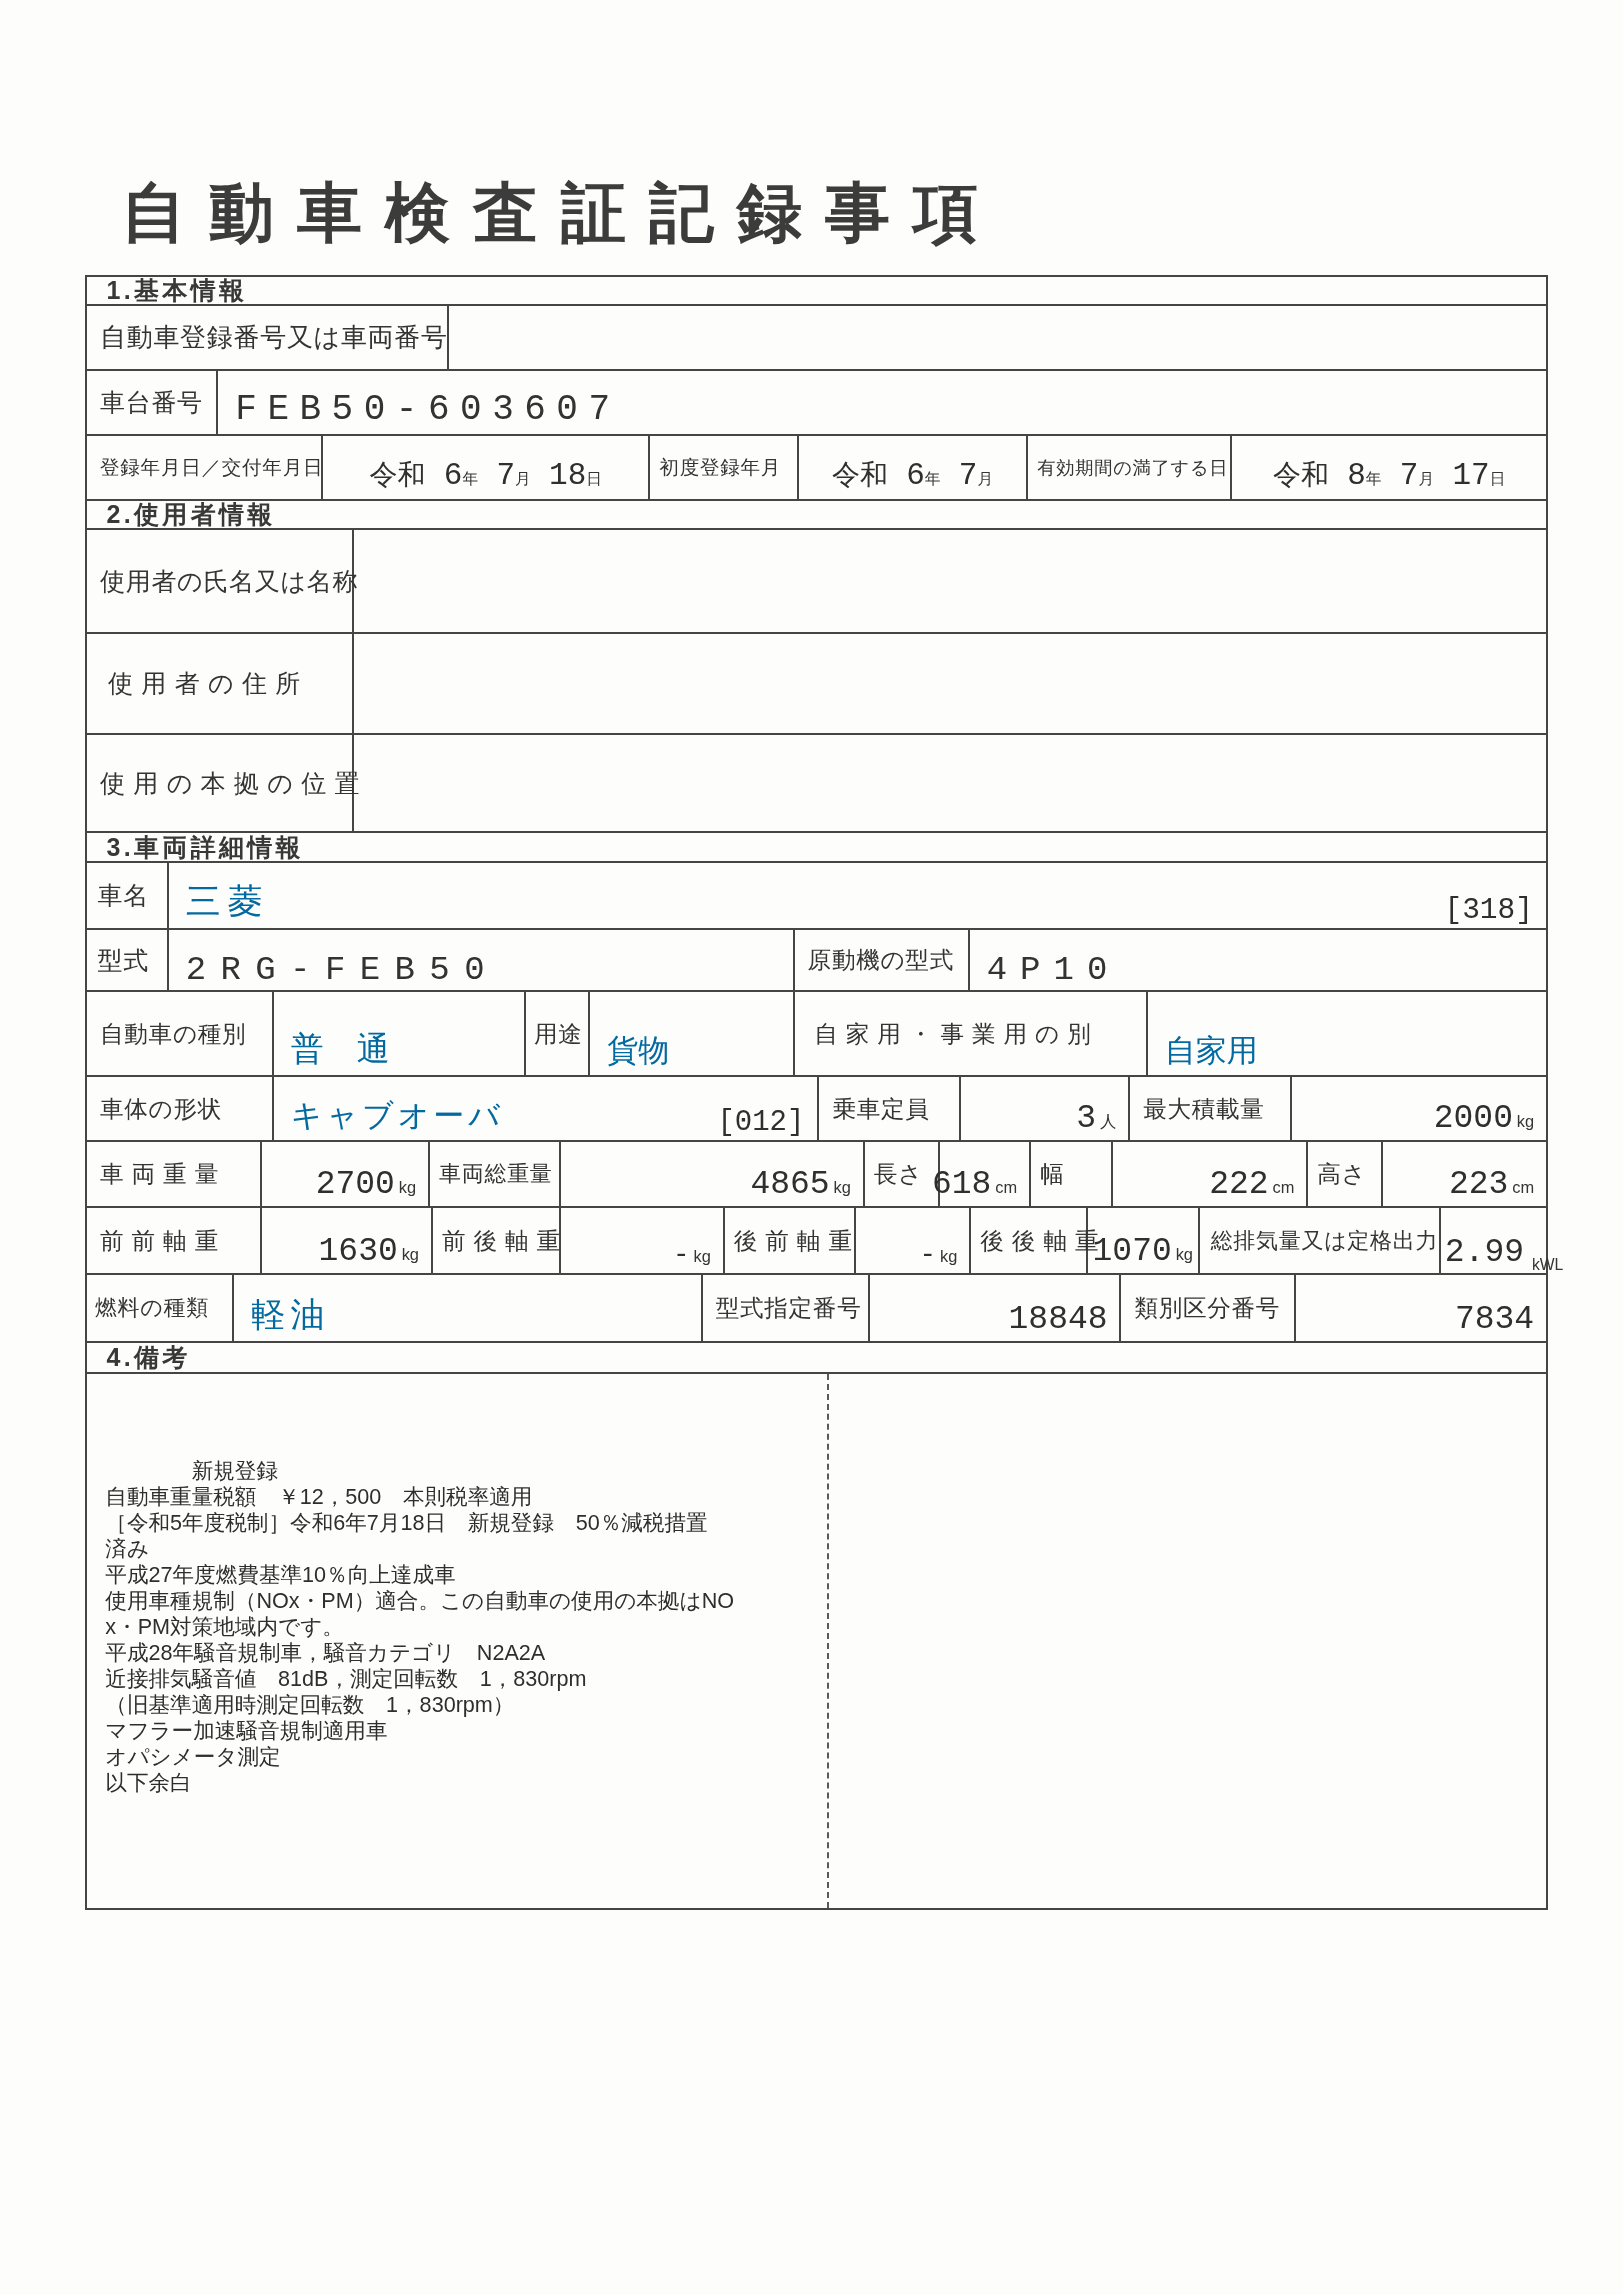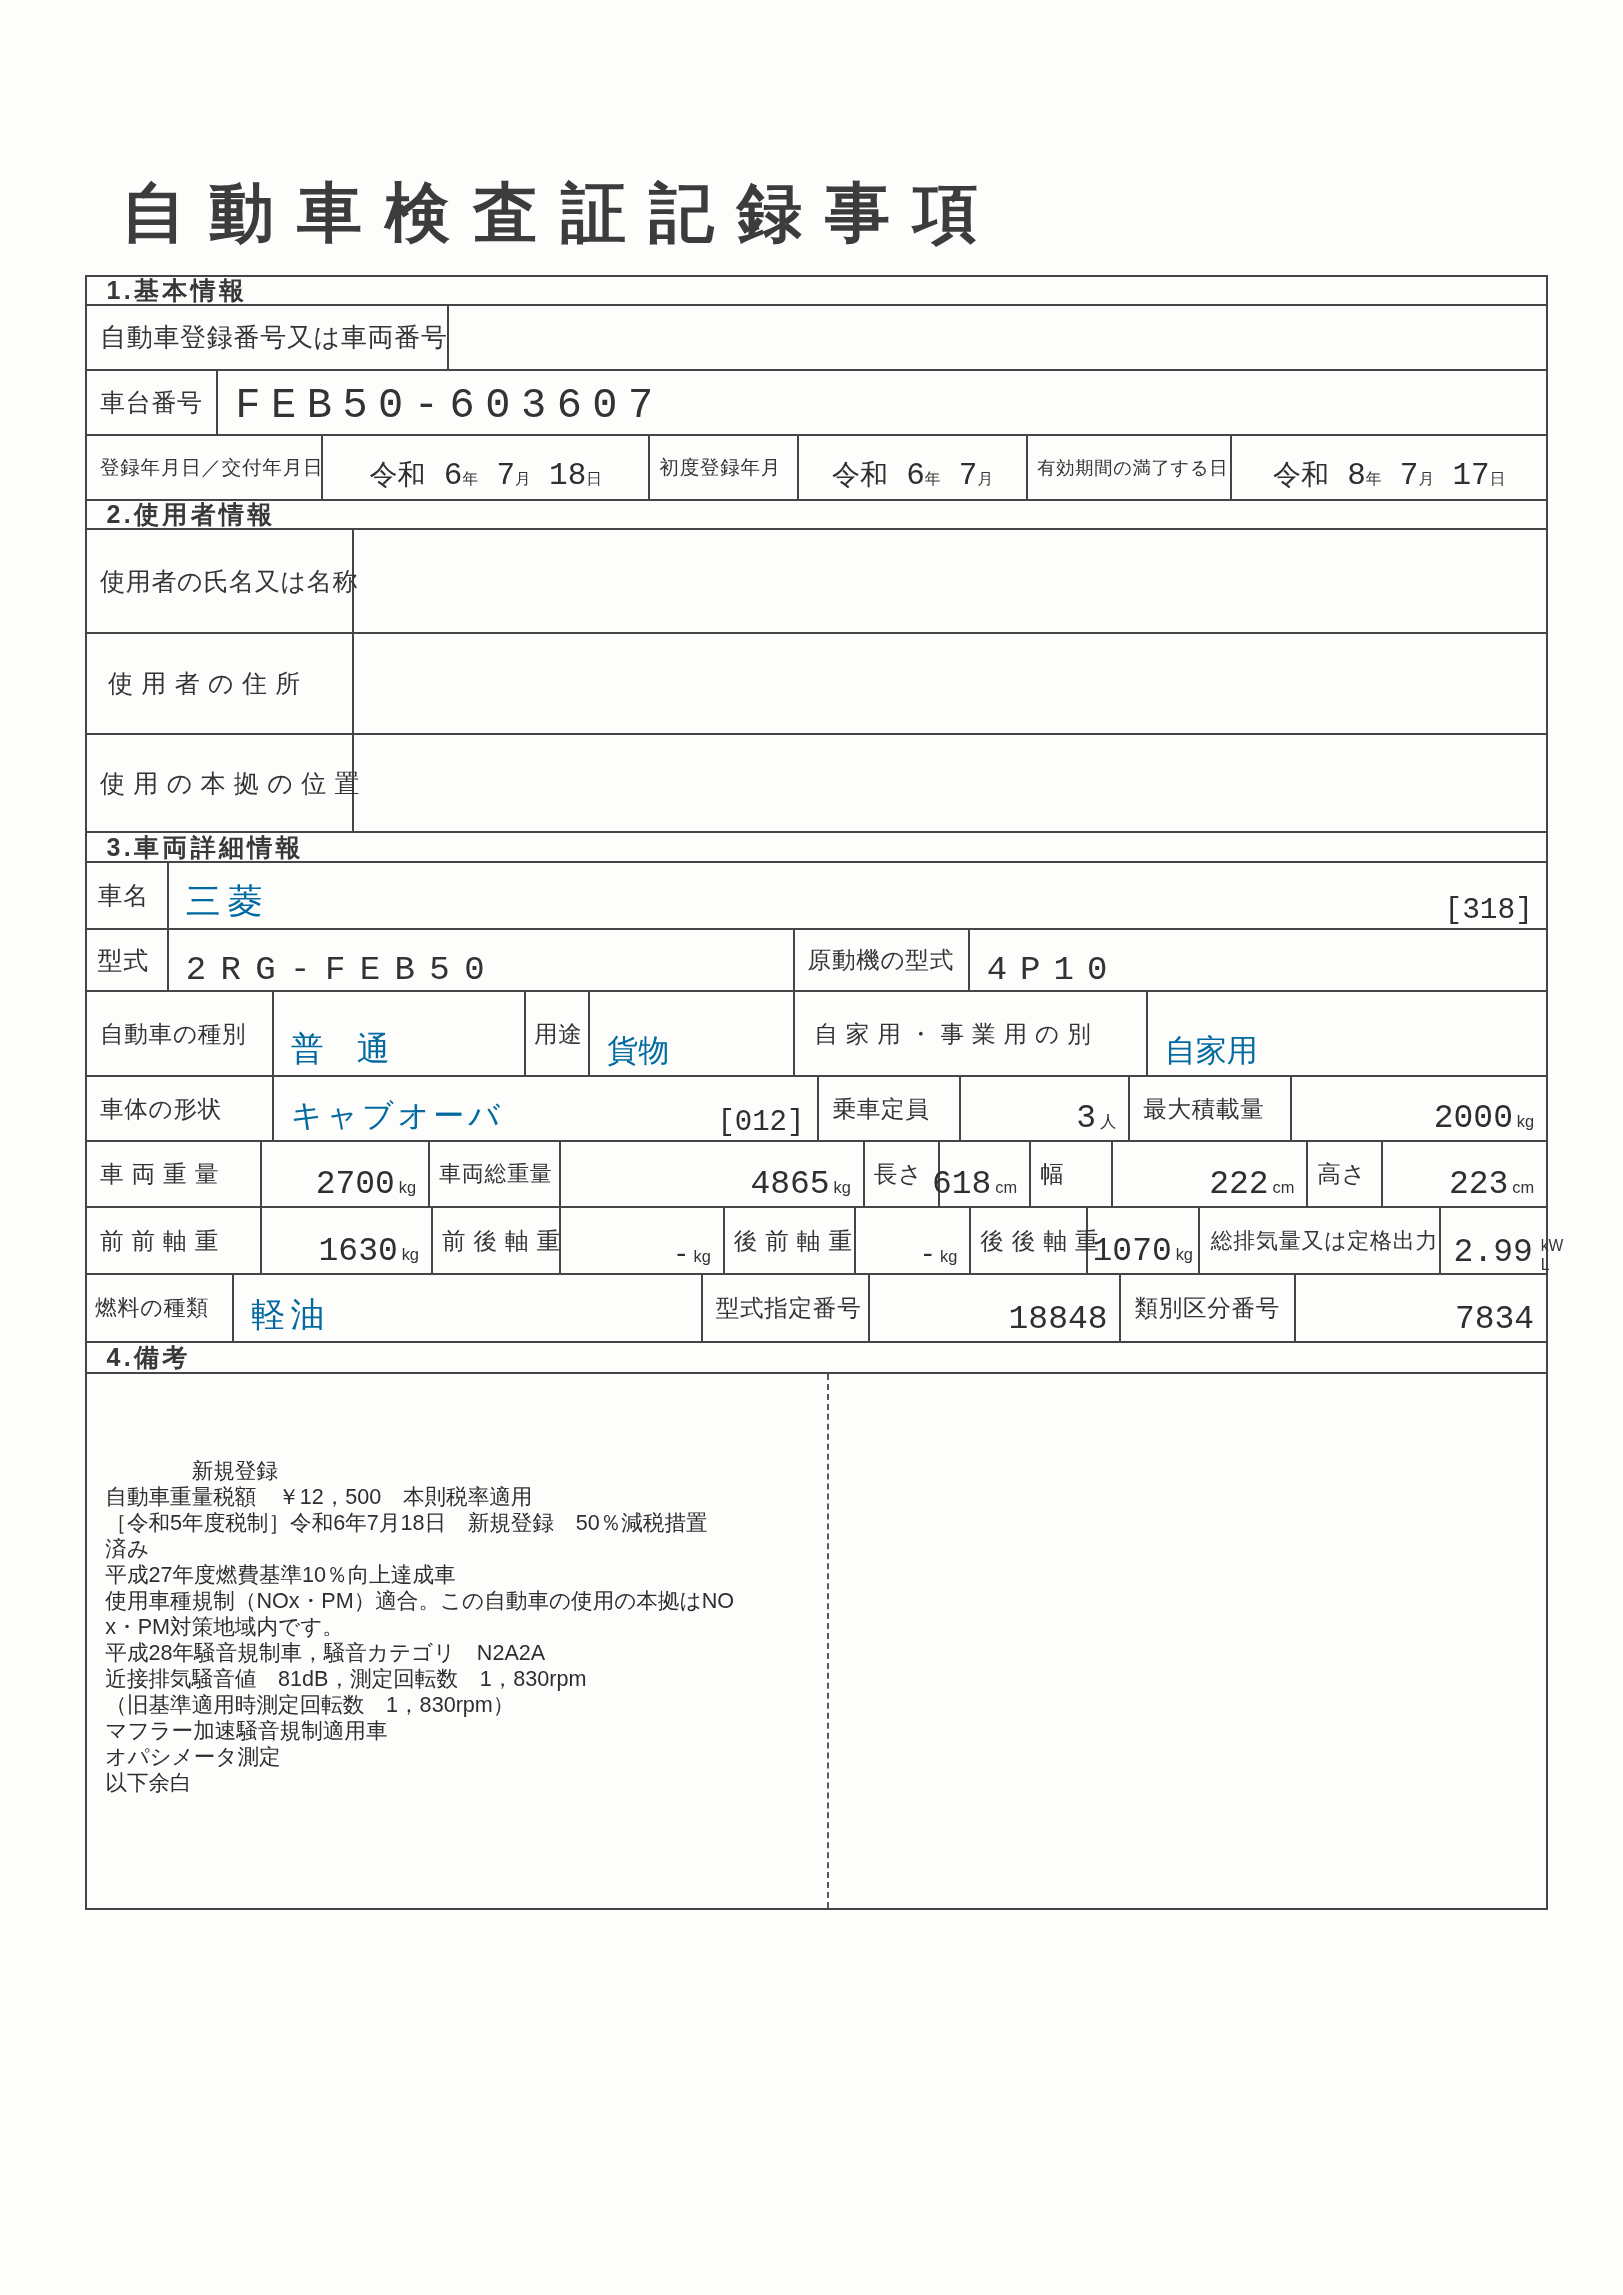--- a/index.html
+++ b/index.html
@@ -24,21 +24,21 @@
   .val{font-size:33px;color:#2f2f2f;}
   .cjkval{font-size:33px;color:#0369a1;}
   .unit{font-size:16.4px;margin-left:3.9px;color:#353535;}
   .code{position:absolute;right:13px;bottom:1.3px;font-family:"Liberation Mono","DejaVu Sans Mono",monospace;
         font-size:29.5px;color:#2f2f2f;}
   .dateval{position:absolute;left:0;right:0;bottom:5.2px;display:flex;justify-content:center;
         align-items:baseline;gap:18.3px;white-space:nowrap;}
   .era{font-size:28px;color:#303030;}
   .dnum{font-family:"Liberation Mono","DejaVu Sans Mono",monospace;font-size:31px;color:#2f2f2f;}
   .dunit{font-size:15.7px;color:#353535;}
-  .unit-stack{display:flex;flex-direction:column;align-items:flex-start;margin-left:7.9px;
+  .unit-stack{display:flex;align-items:flex-start;margin-left:7.9px;
         font-size:15.7px;line-height:19.6px;color:#353535;transform:translateY(3.9px);}
   .remarks{position:relative;}
   .remarks-text{position:absolute;left:18.3px;top:84px;width:720px;font-size:21.6px;line-height:26px;
         color:#2e2e2e;white-space:pre;}
   .remarks-divider{position:absolute;left:740px;top:0;bottom:0;border-left:2px dashed #5a5a5a;}
 </style>
 </head>
 <body>
 
 <div class="page">
@@ -54,21 +54,21 @@
     <div class="row" style="height:65px">
       <div class="cell lab f40" style="width:24.8%">自動車登録番号又は車両番号</div>
       <div class="cell" style="width:75.2%">
         <div class="bl cjkval"></div>
       </div>
     </div>
 
     <div class="row" style="height:65px">
       <div class="cell lab" style="width:9%">車台番号</div>
       <div class="cell" style="width:91%">
-        <div class="bl mono" style="font-size:42px;letter-spacing:10.5px;bottom:3.9px">FEB50-603607</div>
+        <div class="bl mono" style="font-size:36px;letter-spacing:10.5px;bottom:3.9px">FEB50-603607</div>
       </div>
     </div>
 
     <div class="row" style="height:65px">
       <div class="cell lab f30" style="width:16.2%">登録年月日／交付年月日</div>
       <div class="cell" style="width:22.4%">
         <div class="dateval">
           <span class="era">令和</span>
           <span><span class="dnum">6</span><span class="dunit">年</span></span>
           <span><span class="dnum">7</span><span class="dunit">月</span></span>

